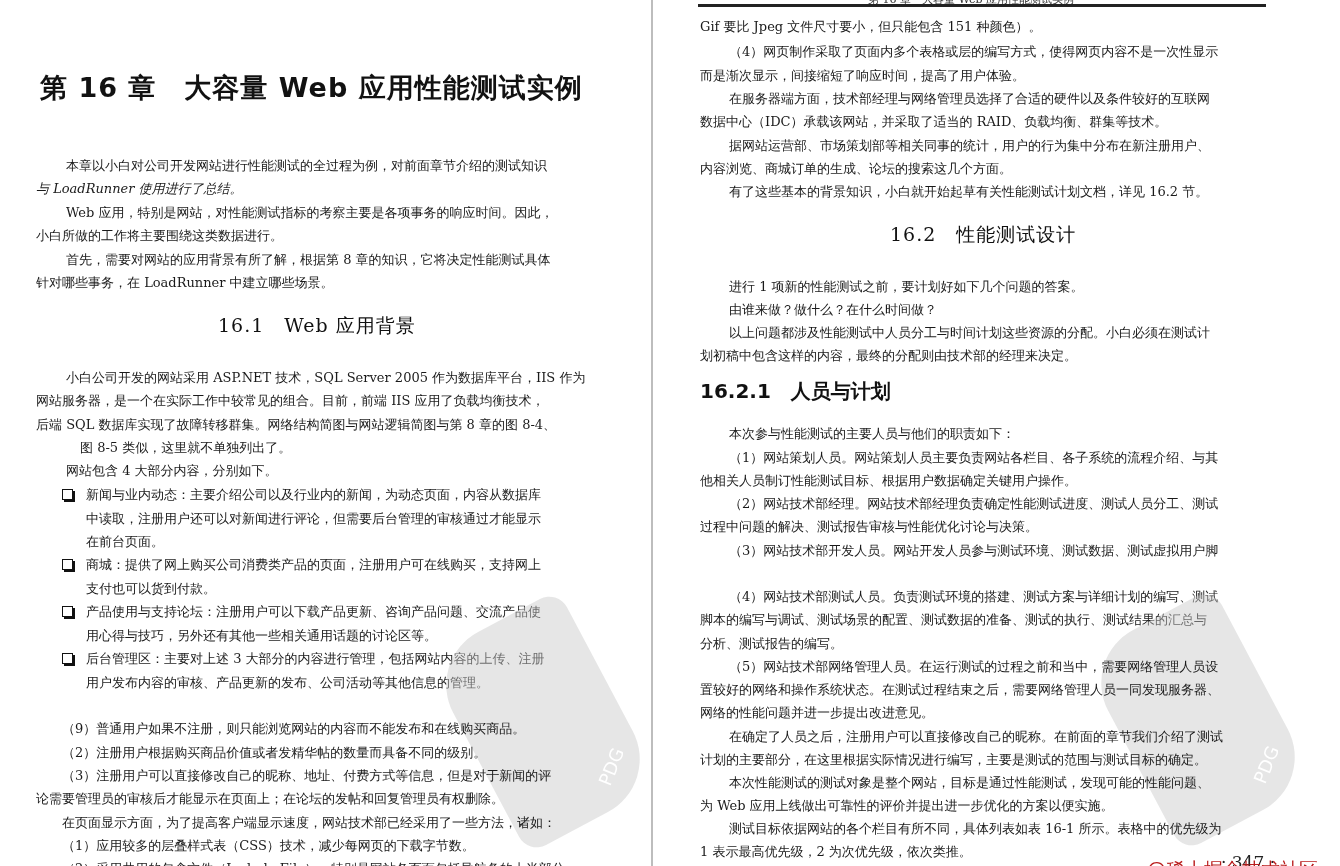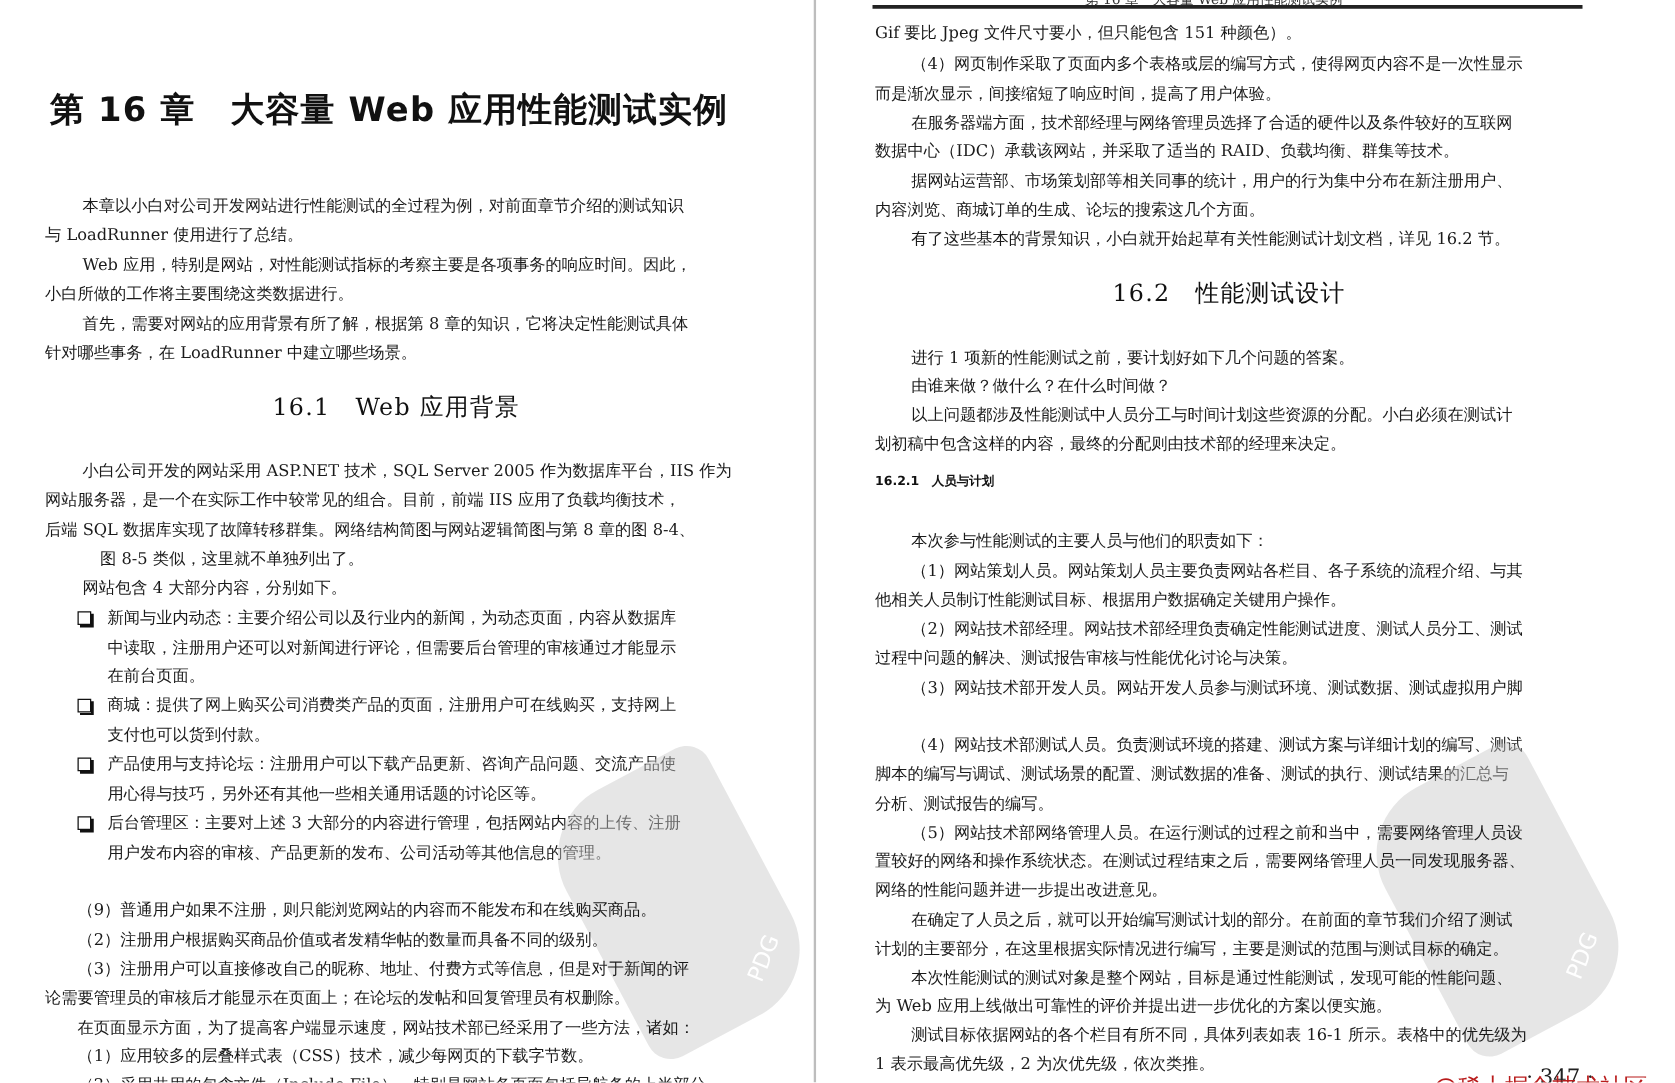--- a/index.html
+++ b/index.html
@@ -18,21 +18,21 @@
     font-family: "DejaVu Sans", "Liberation Sans", sans-serif; font-weight: bold;
     font-size: 27px; letter-spacing: 1px; color: #111; white-space: nowrap;
   }
   .p { position: absolute; font-size: 13px; line-height: 23.5px; white-space: nowrap; }
   .indent { text-indent: 26px; }
   .section-h {
     position: absolute; font-size: 19px; font-weight: normal; color: #111; white-space: nowrap;
     font-family: "DejaVu Serif", "Liberation Serif", serif; letter-spacing: 1px;
   }
   .sub-h {
-    position: absolute; font-size: 10px; font-weight: bold; color: #111; white-space: nowrap;
+    position: absolute; font-size: 20px; font-weight: bold; color: #111; white-space: nowrap;
     font-family: "DejaVu Sans", "Liberation Sans", sans-serif;
   }
   .bullet { position: absolute; font-size: 13px; line-height: 23.5px; white-space: nowrap; }
   .bullet .box {
     position: absolute; left: 0; top: 6px; width: 9px; height: 9px; border: 1.5px solid #111;
     box-shadow: 2px 2px 0 #111;
   }
   .bullet .txt { position: absolute; left: 24px; top: 0; }
 
   .header-rule { position: absolute; left: 45px; top: 4px; width: 568px; height: 3px; background: #222; }
@@ -54,21 +54,21 @@
     font-family: "DejaVu Sans", "Liberation Sans", sans-serif; white-space: nowrap; margin-top: 37px;
   }
 </style>
 </head>
 <body>
 
 <div class="page page-left">
   <div class="chapter-title">第 16 章　大容量 Web 应用性能测试实例</div>
 
   <div class="p indent" style="left:40px;top:154px;">本章以小白对公司开发网站进行性能测试的全过程为例，对前面章节介绍的测试知识</div>
-  <div class="p" style="left:36px;top:177px;">与 LoadRunner 使用进行了总结。</div>
+  <div class="p" style="left:36px;top:177px;font-style:italic;">与 LoadRunner 使用进行了总结。</div>
   <div class="p indent" style="left:40px;top:201px;">Web 应用，特别是网站，对性能测试指标的考察主要是各项事务的响应时间。因此，</div>
   <div class="p" style="left:36px;top:224px;">小白所做的工作将主要围绕这类数据进行。</div>
   <div class="p indent" style="left:40px;top:248px;">首先，需要对网站的应用背景有所了解，根据第 8 章的知识，它将决定性能测试具体</div>
   <div class="p" style="left:36px;top:271px;">针对哪些事务，在 LoadRunner 中建立哪些场景。</div>
 
   <div class="section-h" style="left:218px;top:313px;">16.1　Web 应用背景</div>
 
   <div class="p indent" style="left:40px;top:366px;">小白公司开发的网站采用 ASP.NET 技术，SQL Server 2005 作为数据库平台，IIS 作为</div>
   <div class="p" style="left:36px;top:389px;">网站服务器，是一个在实际工作中较常见的组合。目前，前端 IIS 应用了负载均衡技术，</div>
   <div class="p" style="left:36px;top:413px;">后端 SQL 数据库实现了故障转移群集。网络结构简图与网站逻辑简图与第 8 章的图 8-4、</div>
@@ -153,21 +153,21 @@
   <div class="p" style="left:47px;top:608px;">脚本的编写与调试、测试场景的配置、测试数据的准备、测试的执行、测试结果的汇总与</div>
   <div class="p" style="left:47px;top:632px;">分析、测试报告的编写。</div>
 
   <div class="stamp" style="left:470px;top:610px;">
     <span class="pdg">PDG</span>
   </div>
 
   <div class="p indent" style="left:50px;top:655px;">（5）网站技术部网络管理人员。在运行测试的过程之前和当中，需要网络管理人员设</div>
   <div class="p" style="left:47px;top:678px;">置较好的网络和操作系统状态。在测试过程结束之后，需要网络管理人员一同发现服务器、</div>
   <div class="p" style="left:47px;top:701px;">网络的性能问题并进一步提出改进意见。</div>
-  <div class="p indent" style="left:50px;top:725px;">在确定了人员之后，就可以开始编写测试计划的部分。在前面的章节我们介绍了测试</div>
+  <div class="p indent" style="left:50px;top:725px;">在确定了人员之后，注册用户可以直接修改自己的昵称。在前面的章节我们介绍了测试</div>
   <div class="p" style="left:47px;top:748px;">计划的主要部分，在这里根据实际情况进行编写，主要是测试的范围与测试目标的确定。</div>
   <div class="p indent" style="left:50px;top:771px;">本次性能测试的测试对象是整个网站，目标是通过性能测试，发现可能的性能问题、</div>
   <div class="p" style="left:47px;top:794px;">为 Web 应用上线做出可靠性的评价并提出进一步优化的方案以便实施。</div>
   <div class="p indent" style="left:50px;top:817px;">测试目标依据网站的各个栏目有所不同，具体列表如表 16-1 所示。表格中的优先级为</div>
   <div class="p" style="left:47px;top:840px;">1 表示最高优先级，2 为次优先级，依次类推。</div>
 
   <div class="page-num">· 347 ·</div>
 </div>
 
 <div class="site-watermark">@稀土掘金技术社区</div>

